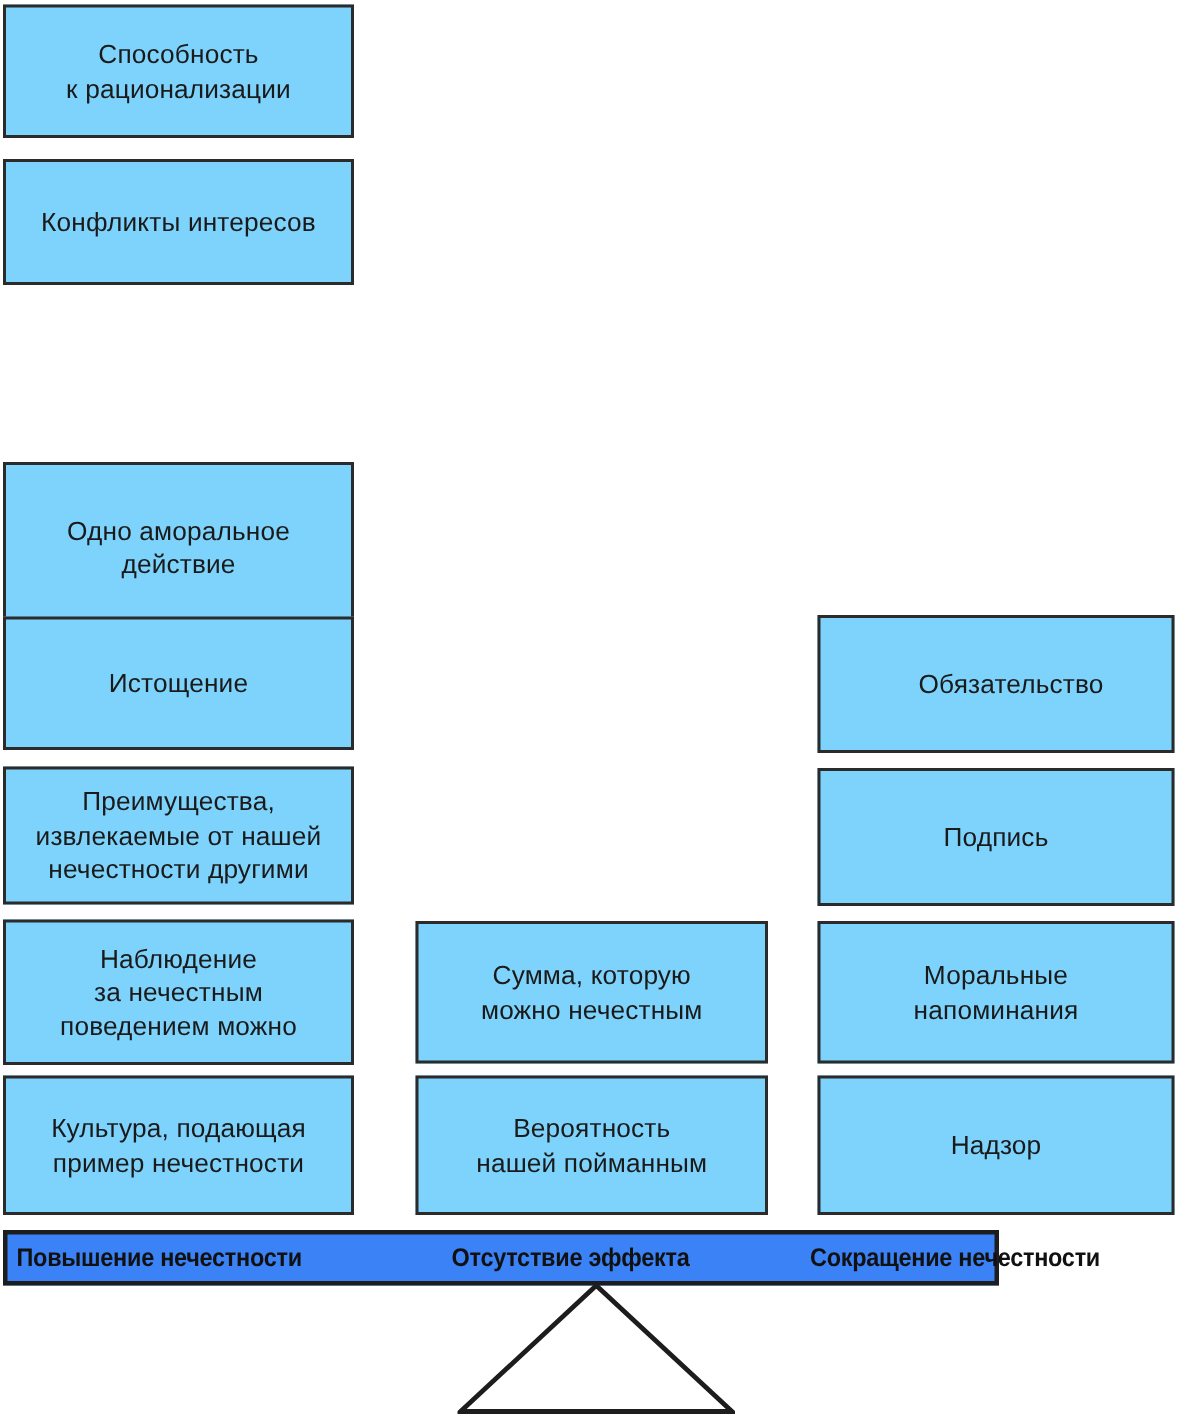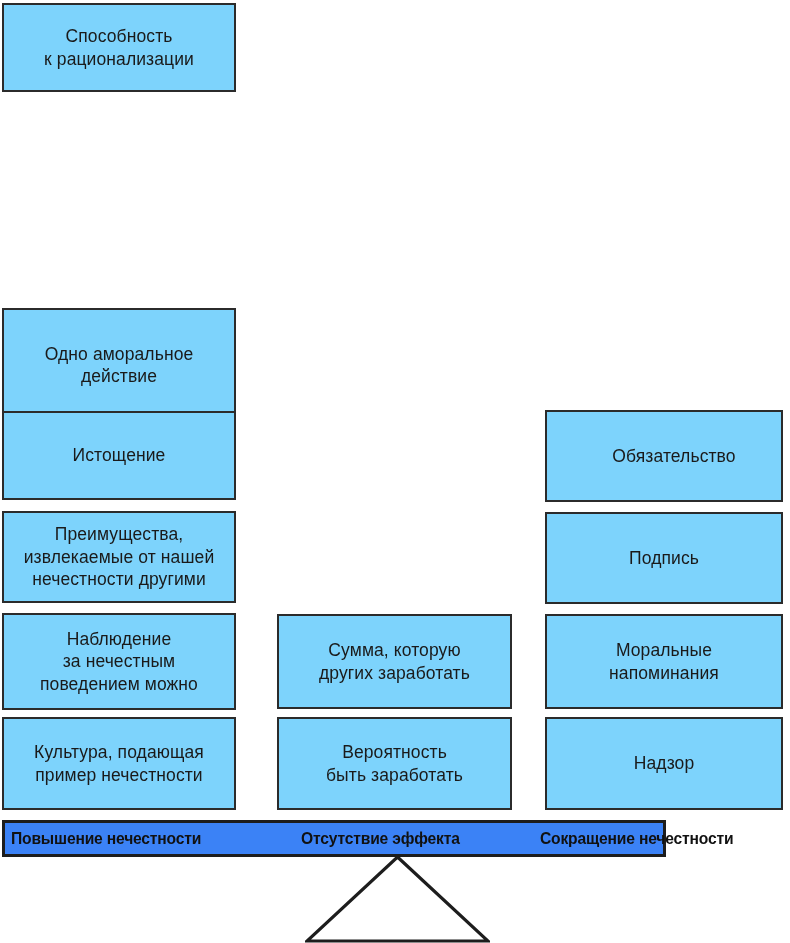--- a/index.html
+++ b/index.html
@@ -92,20 +92,23 @@
 </head>
 <body>
 
 <div id="diagram">
 
   <div class="factor-box col-left" style="top:3px;   height:89px;">
     <span class="box-label">Способность
 к рационализации</span>
   </div>
 
+  <div class="factor-box col-left" style="top:106px; height:84px;">
+    <span class="box-label">Конфликты интересов</span>
+  </div>
 
 
   <div class="factor-box col-left" style="top:308px; height:114px;text-align:center;">
     <span class="box-label">Одно аморальное
 действие</span>
   </div>
 
   <div class="factor-box col-left" style="top:411px; height:89px;">
     <span class="box-label">Истощение</span>
   </div>
@@ -122,26 +125,26 @@
 поведением можно</span>
   </div>
 
   <div class="factor-box col-left" style="top:717px; height:93px;">
     <span class="box-label">Культура, подающая
 пример нечестности</span>
   </div>
 
   <div class="factor-box col-mid" style="top:614px; height:95px;">
     <span class="box-label">Сумма, которую
-других заработать</span>
+можно нечестным</span>
   </div>
 
   <div class="factor-box col-mid" style="top:717px; height:93px;">
     <span class="box-label">Вероятность
-быть заработать</span>
+нашей пойманным</span>
   </div>
 
   <div class="factor-box col-right" style="top:410px; height:92px;padding-left:28px;">
     <span class="box-label">Обязательство</span>
   </div>
 
   <div class="factor-box col-right" style="top:512px; height:92px;">
     <span class="box-label">Подпись</span>
   </div>
 

